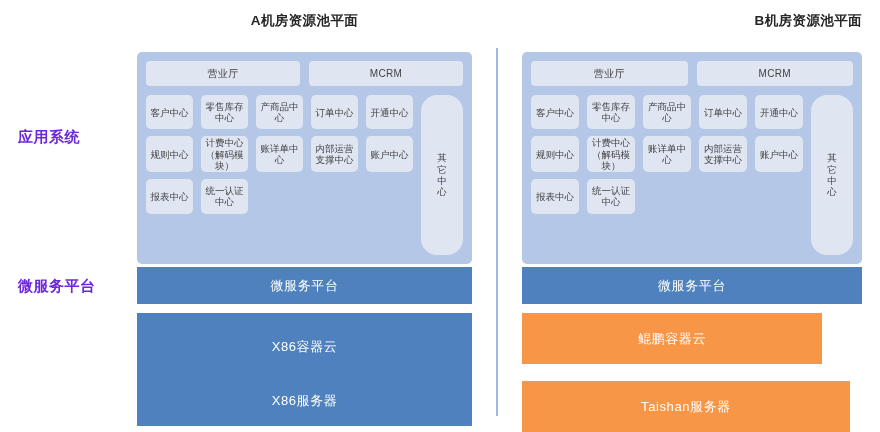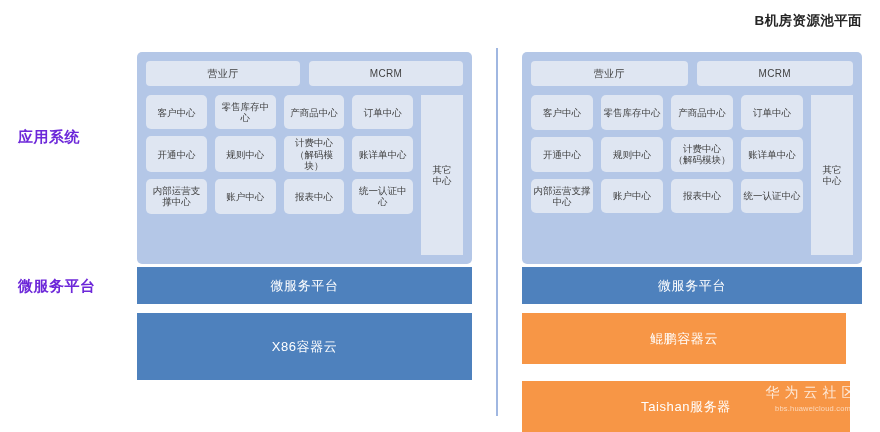--- a/index.html
+++ b/index.html
@@ -81,67 +81,67 @@
   }
 
   .grid-wrap{
     display:flex;
     gap:8px;
     height:160px;
   }
   .center-grid{
     flex:1;
     display:grid;
-    grid-template-columns:1fr 1fr 1fr 1fr;
+    grid-template-columns:1fr 1fr 1fr 1fr 1fr;
     grid-template-rows:repeat(4,1fr);
     gap:7px 8px;
   }
   .center-chip{
     background:#dfe6f2;
     border-radius:5px;
     display:flex;align-items:center;justify-content:center;
     text-align:center;
     font-size:9.5px;
     line-height:1.18;
     color:#3f3f3f;
     padding:1px 2px;
     box-sizing:border-box;
     white-space:pre-line;
   }
   .other-chip{
     width:42px;
     background:#dfe6f2;
-    border-radius:0;
+    border-radius:16px;
     display:flex;align-items:center;justify-content:center;
     text-align:center;
     font-size:9.5px;
     line-height:1.2;
     color:#3f3f3f;
     box-sizing:border-box;
-    padding:0 8px;
+    padding:0 20px;
   }
 
   
   .bar{
     position:absolute;
     display:flex;align-items:center;justify-content:center;
     color:#ffffff;
     font-size:13px;
     letter-spacing:.6px;
     box-sizing:border-box;
   }
   .bar.blue{background:#4e81bd;}
   .bar.orange{background:#f79646;}
 
   #bar-a-micro{left:137px;top:267px;width:335px;height:37px;}
   #bar-a-container{left:137px;top:313px;width:335px;height:67px;}
   #bar-a-server{left:137px;top:375px;width:335px;height:51px;}
 
   #bar-b-micro{left:522px;top:267px;width:340px;height:37px;}
-  #bar-b-container{left:522px;top:313px;width:324px;height:51px;}
+  #bar-b-container{left:522px;top:313px;width:300px;height:51px;}
   #bar-b-server{left:522px;top:381px;width:328px;height:51px;}
 
   
   .watermark{
     position:absolute;
     left:754px;top:384px;
     width:118px;
     text-align:center;
     pointer-events:none;
   }
@@ -157,20 +157,21 @@
     letter-spacing:.2px;
     margin-top:2px;
     white-space:nowrap;
   }
 </style>
 </head>
 <body>
 
 <div class="stage">
 
+  <div class="panel-title" id="title-a">A机房资源池平面</div>
   <div class="panel-title" id="title-b">B机房资源池平面</div>
 
   <div class="row-label" id="label-app">应用系统</div>
   <div class="row-label" id="label-micro">微服务平台</div>
 
   <div class="divider"></div>
 
   <div class="app-panel" id="app-panel-a">
     <div class="top-row">
       <div class="top-chip">营业厅</div>
@@ -216,23 +217,20 @@
         <div class="center-chip">账户中心</div>
         <div class="center-chip">报表中心</div>
         <div class="center-chip">统一认证中心</div>
       </div>
       <div class="other-chip">其它中心</div>
     </div>
   </div>
 
   <div class="bar blue" id="bar-a-micro">微服务平台</div>
   <div class="bar blue" id="bar-a-container">X86容器云</div>
+  <div class="bar blue" id="bar-a-server">X86服务器</div>
 
   <div class="bar blue" id="bar-b-micro">微服务平台</div>
   <div class="bar orange" id="bar-b-container">鲲鹏容器云</div>
   <div class="bar orange" id="bar-b-server">Taishan服务器</div>
 
-  <div class="watermark">
-    <div class="wm-main">华为云社区</div>
-    <div class="wm-sub">bbs.huaweicloud.com</div>
-  </div>
 
 </div>
 
 </body></html>

